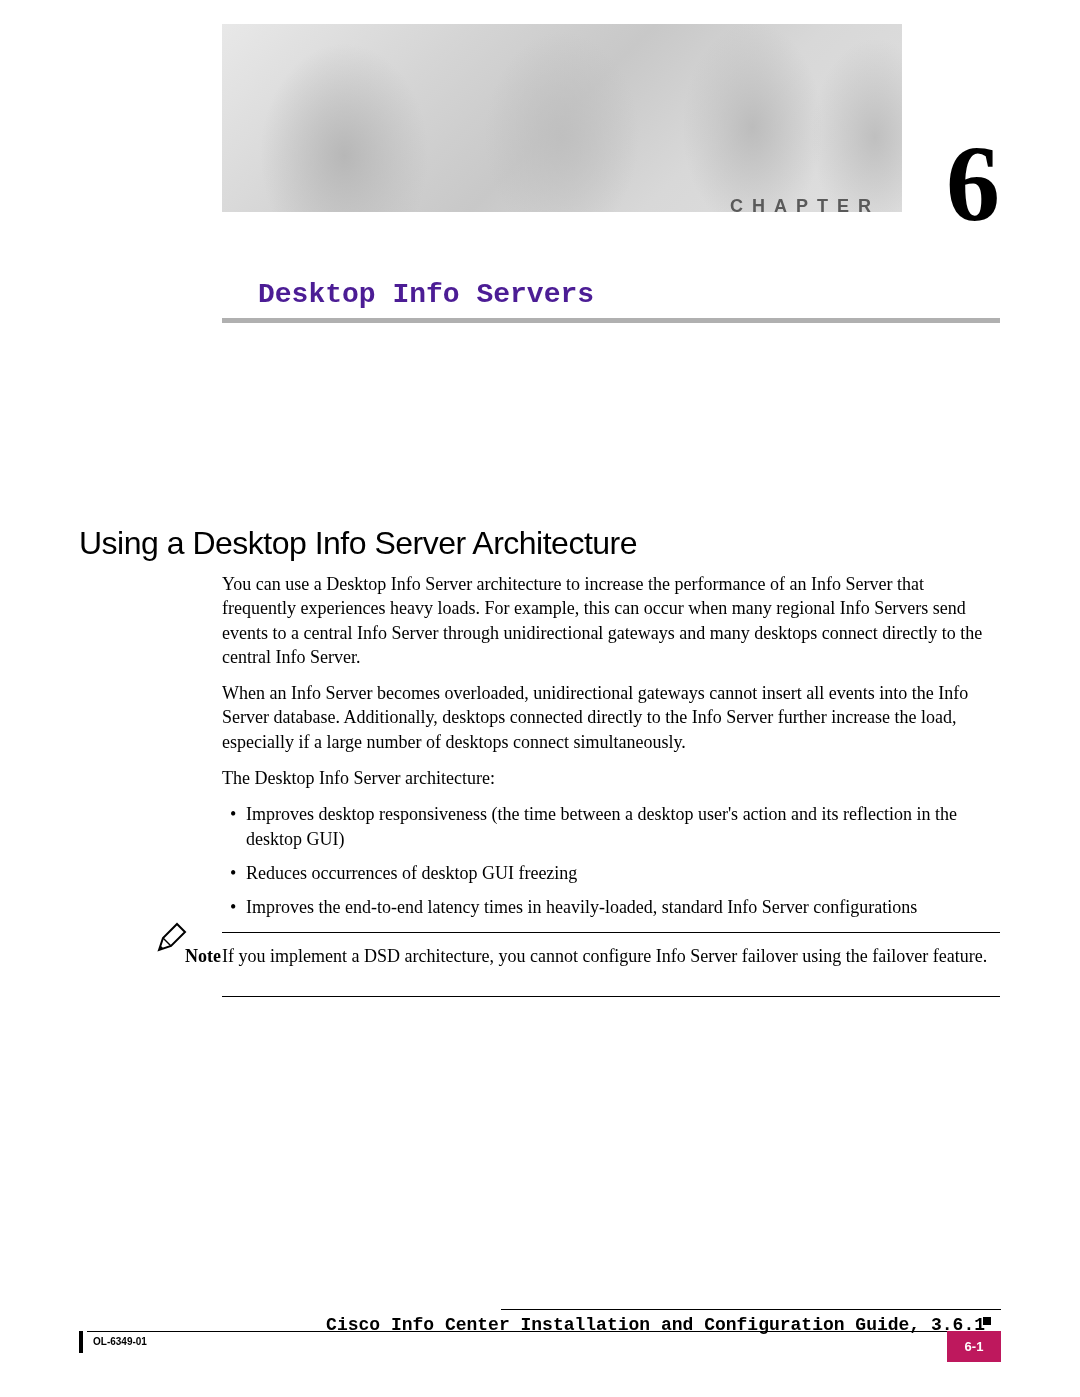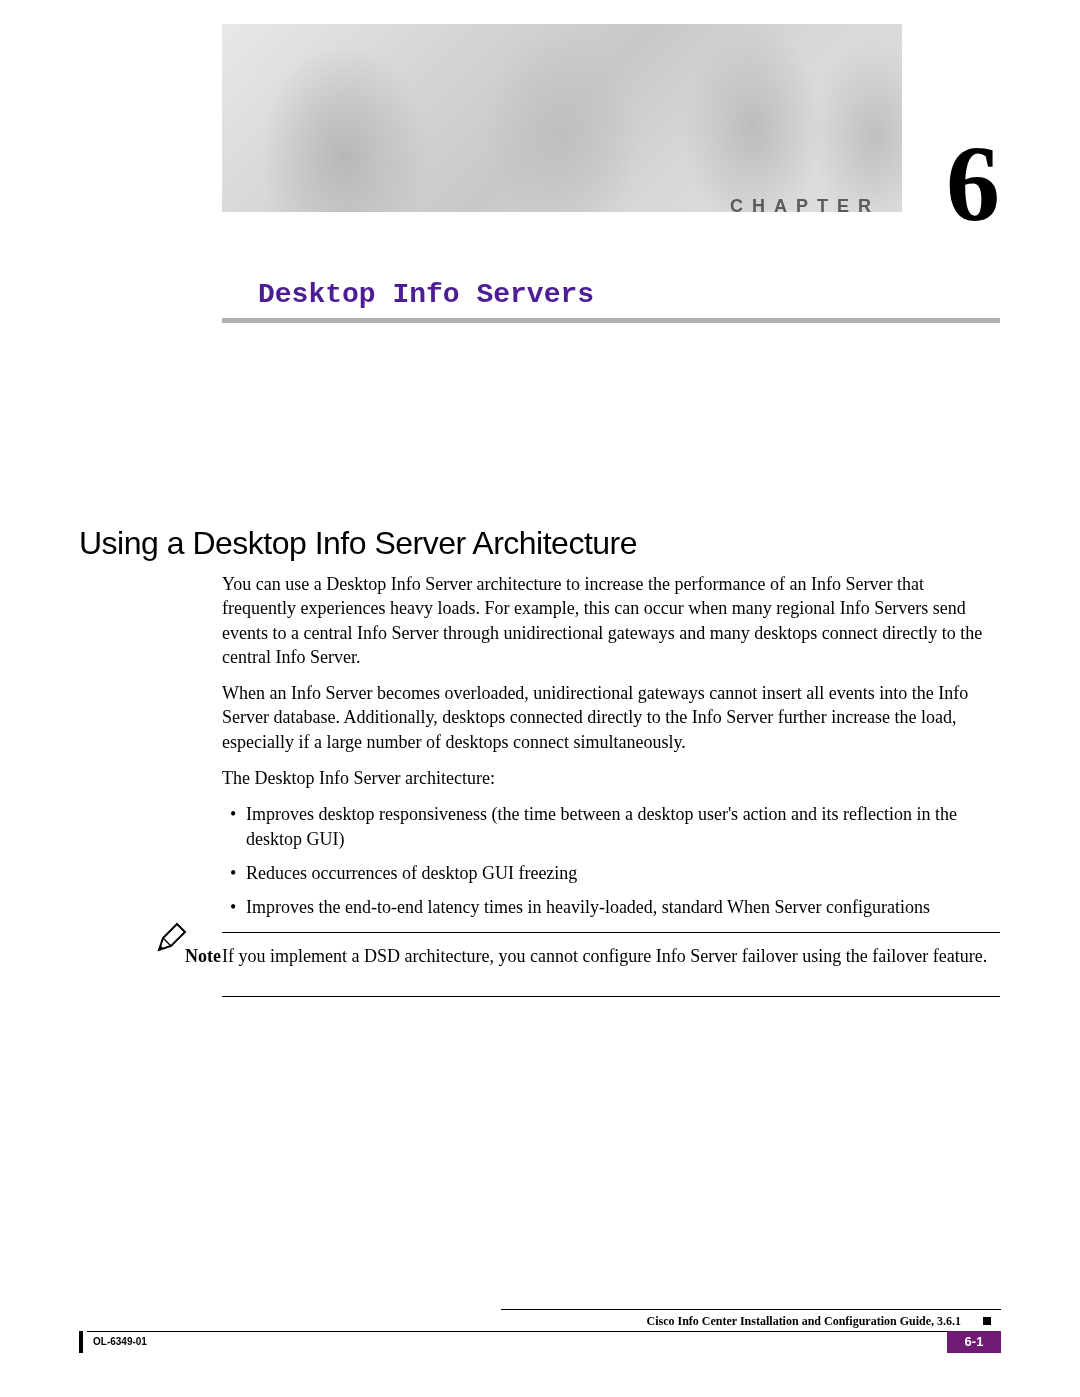--- a/index.html
+++ b/index.html
@@ -186,25 +186,25 @@
   .footer-rule {
     position: absolute;
     right: 0;
     top: 0;
     width: 500px;
     height: 1px;
     background: #000;
   }
   .footer-guide {
     position: absolute;
-    right: 40px;
+    right: 16px;
     top: 4px;
-    font-family: Liberation Serif, serif;
-    font-weight: bold;
-    font-size: 12px;
+    font-family: Liberation Mono, monospace;
+    font-weight: bold;
+    font-size: 18px;
   }
   .footer-dot-right {
     position: absolute;
     right: 10px;
     top: 8px;
     width: 8px;
     height: 8px;
     background: #000;
   }
   .footer-left-bar {
@@ -221,22 +221,22 @@
     top: 26px;
     font-family: Arial, Helvetica, sans-serif;
     font-weight: bold;
     font-size: 10px;
   }
   .footer-page-box {
     position: absolute;
     right: 0;
     top: 22px;
     width: 54px;
-    height: 22px;
-    background: #701a75;
+    height: 31px;
+    background: #be185d;
     color: #fff;
     font-family: Arial, Helvetica, sans-serif;
     font-weight: bold;
     font-size: 13px;
     display: flex;
     align-items: center;
     justify-content: center;
   }
   .footer-rule-long {
     position: absolute;
@@ -265,21 +265,21 @@
 
   <h1 class="section-heading">Using a Desktop Info Server Architecture</h1>
 
   <div class="section-body">
     <p>You can use a Desktop Info Server architecture to increase the performance of an Info Server that frequently experiences heavy loads. For example, this can occur when many regional Info Servers send events to a central Info Server through unidirectional gateways and many desktops connect directly to the central Info Server.</p>
     <p>When an Info Server becomes overloaded, unidirectional gateways cannot insert all events into the Info Server database. Additionally, desktops connected directly to the Info Server further increase the load, especially if a large number of desktops connect simultaneously.</p>
     <p>The Desktop Info Server architecture:</p>
     <ul class="bullets">
       <li>Improves desktop responsiveness (the time between a desktop user's action and its reflection in the desktop GUI)</li>
       <li>Reduces occurrences of desktop GUI freezing</li>
-      <li>Improves the end-to-end latency times in heavily-loaded, standard When Server configurations</li>
+      <li>Improves the end-to-end latency times in heavily-loaded, standard Info Server configurations</li>
     </ul>
   </div>
 
   <div class="note-block">
     <span class="note-icon">
       <svg viewBox="0 0 34 34" width="34" height="34">
         <path d="M4 30 L8 18 L22 4 L30 12 L16 26 Z" fill="none" stroke="#000" stroke-width="2"></path>
         <path d="M8 18 L16 26" stroke="#000" stroke-width="1.5"></path>
         <path d="M4 30 L8 28 L6 26 Z" fill="#000"></path>
       </svg>

